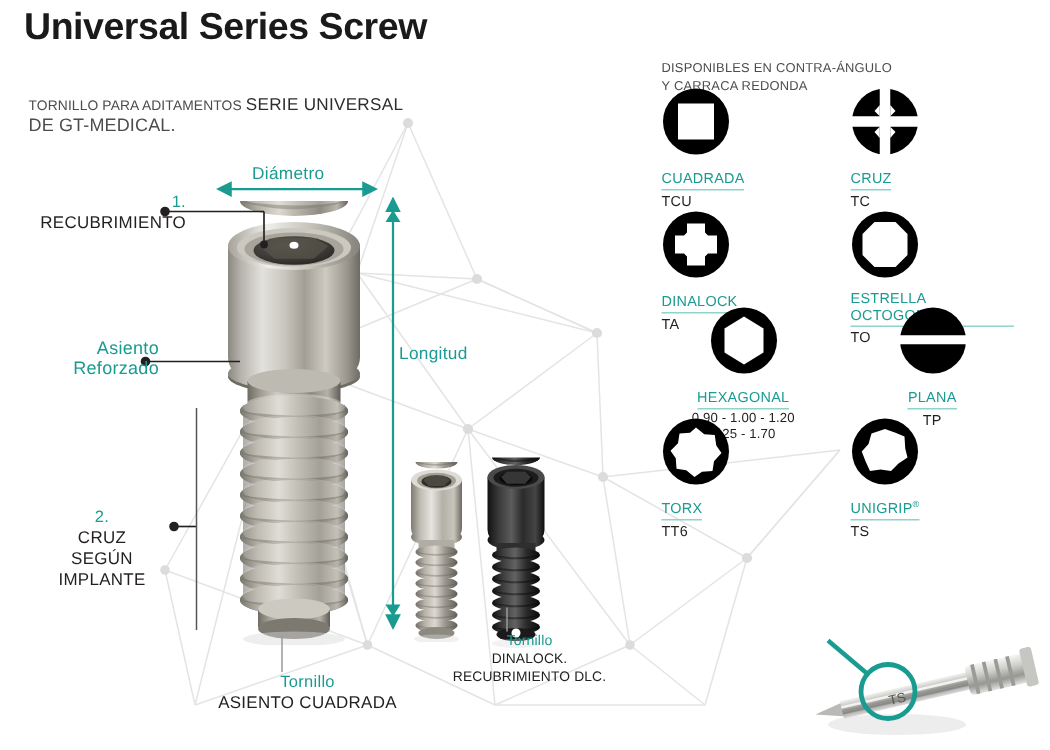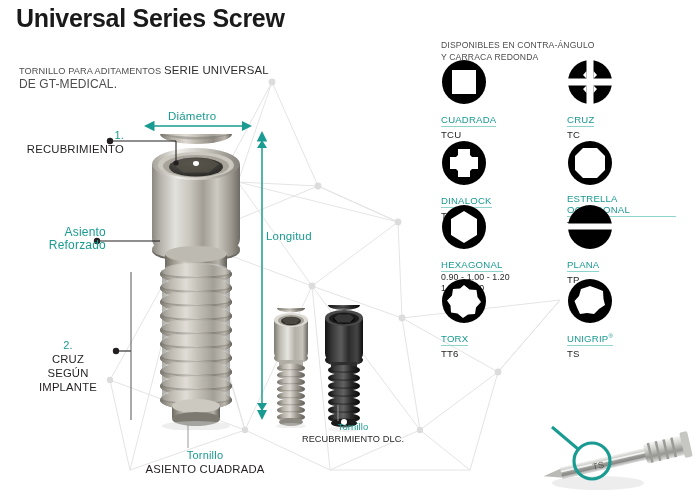--- a/index.html
+++ b/index.html
@@ -56,21 +56,21 @@
   .igrid{position:absolute;left:441px;top:76px;width:252px;z-index:9;}
   .irow{display:flex;}
   .icell{width:113px;margin-right:17px;}
   .ibox{width:46px;height:46px;}
   .iname{font-size:9.6px;color:#1a9b91;letter-spacing:.2px;display:inline-block;
          border-bottom:1.1px solid #8fd3cd;padding-bottom:1px;margin-top:3px;line-height:11px;}
   .icode{font-size:9.6px;color:#231f20;letter-spacing:.2px;margin-top:2px;line-height:11px;}
   .isub{font-size:8.8px;color:#231f20;line-height:10.5px;letter-spacing:.1px;}
   .sup{font-size:6px;vertical-align:super;}
 
-  .r1{height:64px;align-items:flex-end;} .r2{height:64px;} .r3{height:74px;} .r4{height:60px;}
+  .r1{height:64px;align-items:flex-end;} .r2{height:64px;} .r3{height:74px;text-align:center;} .r4{height:60px;}
 
   
   .art{position:absolute;z-index:5;}
   #mainscrew{left:132px;top:134px;}
   #smallA{left:268px;top:308px;}
   #smallB{left:318px;top:305px;}
   #driver{left:540px;top:425px;}
 </style>
 </head>
 <body>
@@ -196,20 +196,21 @@
     <div class="dark">IMPLANTE</div>
   </div>
 
   <div class="lbl cap-tornillo">
     <div class="teal">Tornillo</div>
     <div class="dark">ASIENTO CUADRADA</div>
   </div>
 
   <div class="lbl cap-dinalock">
     <div class="teal">Tornillo</div>
+    <div class="dark">DINALOCK.</div>
     <div class="dark">RECUBRIMIENTO DLC.</div>
   </div>
 
   <svg class="art" id="mainscrew" width="128" height="296" viewBox="0 0 128 296">
     <defs>
       <linearGradient id="mHead" x1="0" y1="0" x2="1" y2="0">
         <stop offset="0" stop-color="#8b8880"></stop>
         <stop offset="0.10" stop-color="#b7b4ad"></stop>
         <stop offset="0.26" stop-color="#e3e1dc"></stop>
         <stop offset="0.43" stop-color="#c9c6be"></stop>

